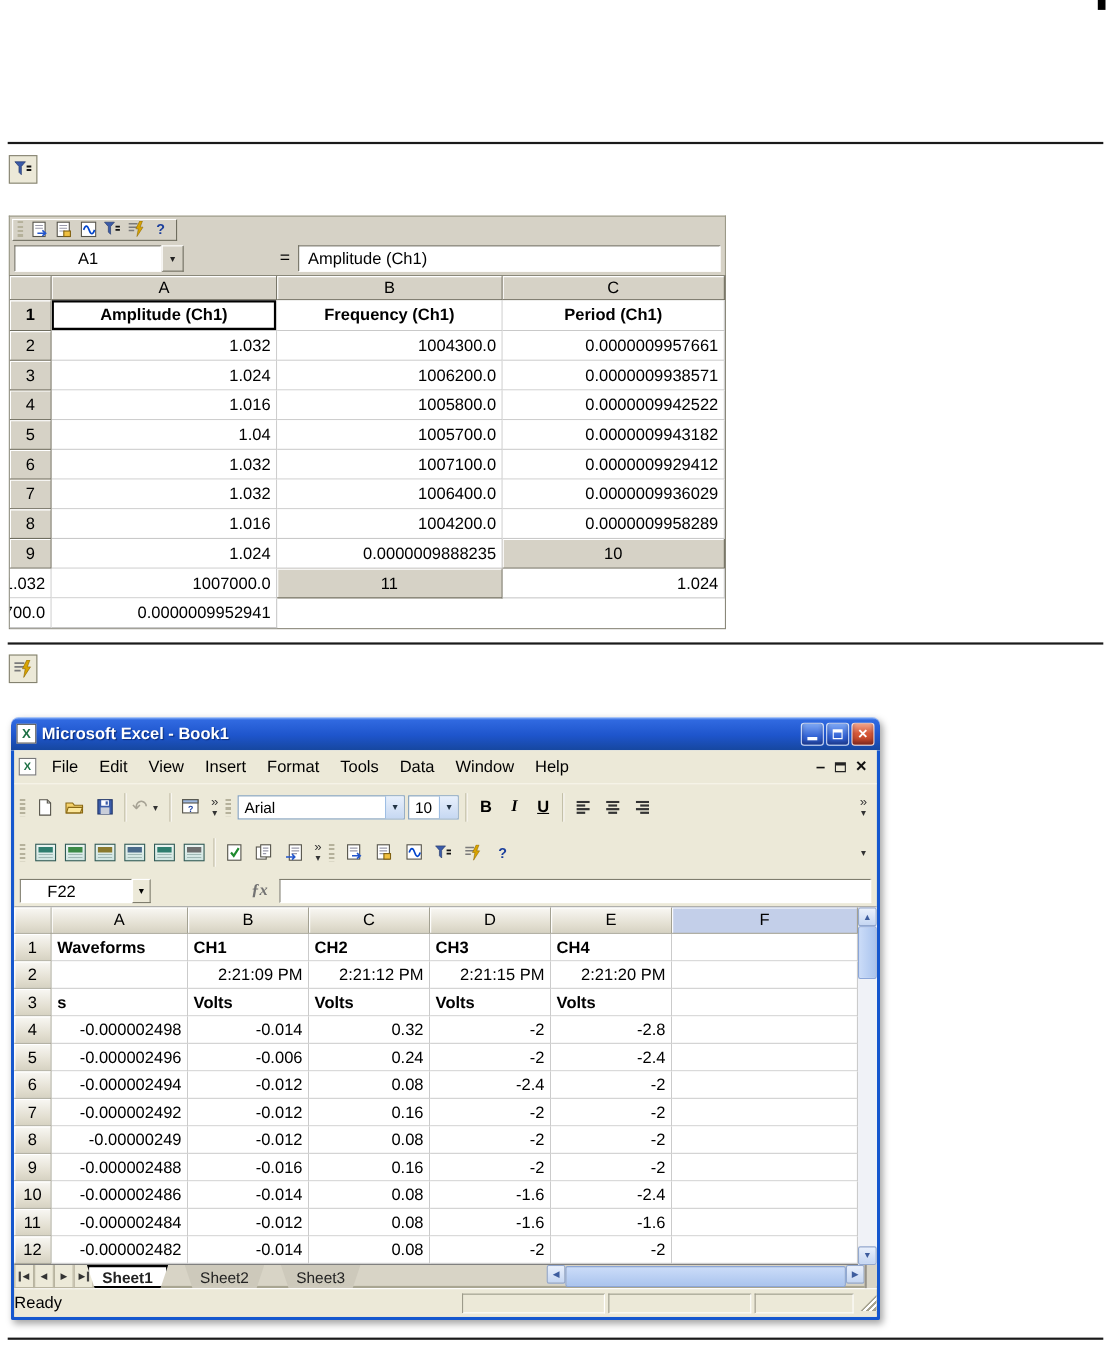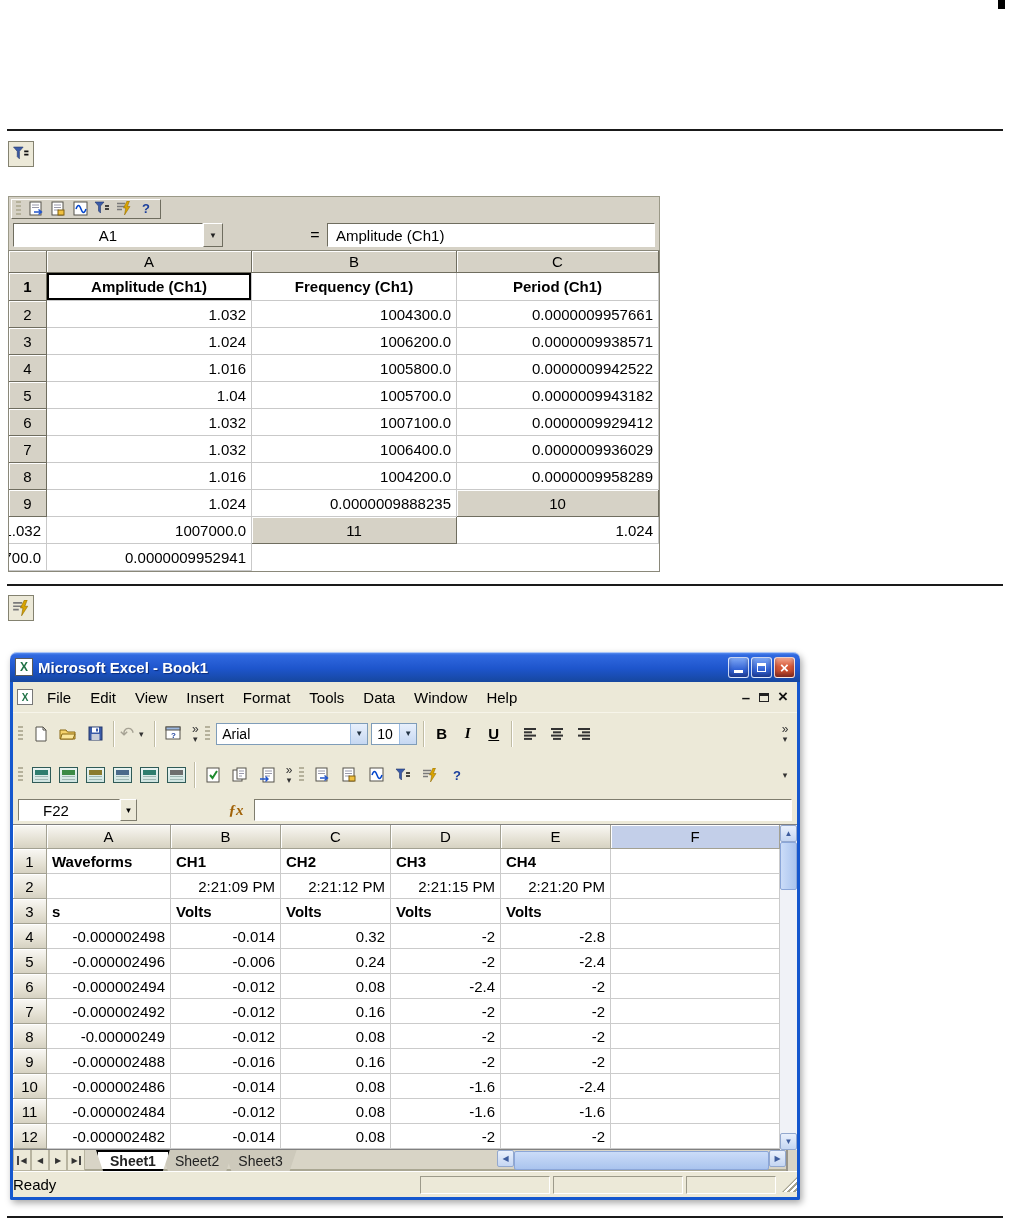--- a/index.html
+++ b/index.html
@@ -22,21 +22,21 @@
   .f1-toolbar { height:24px; background:#D6D2C6; border:1px solid #9B9988; border-bottom:none;
     display:flex; align-items:center; padding:1px 2px; }
   .tband { display:flex; align-items:center; gap:2px; height:20px; background:#D6D2C6; padding:0 4px;
     border:1px solid; border-color:#FFFFFF #6F6D5F #6F6D5F #FFFFFF; }
   .grip { width:5px; height:16px; margin-right:3px;
     background:repeating-linear-gradient(180deg,#B5B19B 0 2px,transparent 2px 4px); }
   .tbn { min-width:20px; height:18px; display:flex; align-items:center; justify-content:center; background:transparent; border:none; }
   .qm { font-weight:bold; color:#1A3E9C; font-size:13px; }
   .f1-namebar { height:30px; background:#D6D2C6; border-left:1px solid #9B9988; border-right:1px solid #9B9988;
     display:flex; align-items:center; padding:0 4px; }
-  .namebox { width:190px; height:24px; background:#fff; border:1px solid; border-color:#6F6D5F #FFF #FFF #6F6D5F;
+  .namebox { width:134px; height:24px; background:#fff; border:1px solid; border-color:#6F6D5F #FFF #FFF #6F6D5F;
     display:flex; align-items:center; justify-content:center; font-size:15px; }
   .namedrop { width:20px; height:24px; background:#D6D2C6; border:1px solid; border-color:#FFF #6F6D5F #6F6D5F #FFF;
     display:flex; align-items:center; justify-content:center; font-size:8px; color:#222; }
   .f1-spacer { width:80px; }
   .eqsign { width:24px; text-align:center; font-size:16px; }
   .formulabox { flex:1; height:24px; background:#fff; border:1px solid; border-color:#6F6D5F #FFF #FFF #6F6D5F;
     display:flex; align-items:center; padding-left:8px; font-size:15px; }
 
   .xgrid { display:grid; background:#fff; }
   #f1-grid { grid-template-columns:38px 205px 205px 202px; grid-template-rows:22px 28px repeat(10,27px);
@@ -97,21 +97,21 @@
   .adic::after { content:""; position:absolute; left:2px; right:2px; top:2px; height:5px; background:var(--c,#2E7D6E); }
   .adic::before { content:""; position:absolute; left:2px; right:2px; bottom:2px; height:4px;
     background:repeating-linear-gradient(180deg,#9FB8B4 0 1px,transparent 1px 3px); }
 
   .fbar { height:28px; display:flex; align-items:center; padding:0 5px; }
   .nbox { width:102px; height:22px; background:#fff; border:1px solid; border-color:#7F7D6E #FFF #FFF #7F7D6E;
     display:flex; align-items:center; padding-left:24px; font-size:15px; }
   .ndrop { width:17px; height:22px; background:#ECE9D8; border:1px solid; border-color:#FFF #7F7D6E #7F7D6E #FFF;
     display:flex; align-items:center; justify-content:center; font-size:8px; }
   .fbar-gap { width:86px; }
-  .fx { width:26px; text-align:center; font-size:15px; font-weight:bold; font-style:italic; font-family:"Liberation Serif",serif; color:#a16207; }
+  .fx { width:26px; text-align:center; font-size:15px; font-weight:bold; font-style:italic; font-family:"Liberation Serif",serif; color:#737373; }
   .finput { flex:1; height:22px; background:#fff; border:1px solid; border-color:#7F7D6E #FFF #FFF #7F7D6E; margin-left:5px; }
 
   .gridwrap { position:relative; height:325px; background:#fff; border-top:1px solid #808080; }
   #xl-grid { position:absolute; left:0; top:0; width:767px;
     grid-template-columns:34px 124px 110px 110px 110px 110px 1fr; grid-template-rows:24px repeat(12,25px); }
   #xl-grid .ch, #xl-grid .rh { background:linear-gradient(#F9F8F4,#E2DED0 70%,#D6D2C2);
     border-right:1px solid #A3A192; border-bottom:1px solid #A3A192; box-shadow:inset 1px 1px 0 #FFFFFF;
     display:flex; align-items:center; justify-content:center; font-size:15px; }
   #xl-grid .ch.sel { background:#C3CFE9; }
   #xl-grid .cl { border-right:1px solid #CBCBCB; border-bottom:1px solid #CBCBCB; }
@@ -122,21 +122,21 @@
   .vs-up { position:absolute; top:0; } .vs-down { position:absolute; bottom:0; }
   .vthumb { position:absolute; top:17px; left:0; width:17px; height:48px; border-radius:2px;
     background:linear-gradient(90deg,#CBDCF8,#AAC4EE); border:1px solid #8BA6D8; }
 
   .tabrow { height:22px; display:flex; align-items:stretch; background:#D8D4C6; border-top:1px solid #808080; }
   .navb { width:18px; background:#ECE9D8; border:1px solid #B8B4A0; border-top:none; display:flex; align-items:center; justify-content:center;
     font-size:8px; color:#333; }
   .navb i { font-style:normal; }
   .navb.endcap i { border-left:2px solid #444; padding-left:1px; }
   .navb.endcap2 i { border-right:2px solid #444; padding-right:1px; }
-  .tabs { display:flex; margin-left:20px; }
+  .tabs { display:flex; margin-left:3px;gap:24px; }
   .tab { padding:0 14px; display:flex; align-items:center; font-size:14px; color:#222; background:#CDC9BB;
     clip-path:polygon(0 0,100% 0,calc(100% - 7px) 100%,7px 100%); margin-left:-9px; position:relative; }
   .tab.active { background:#FFFFFF; font-weight:bold; z-index:3; }
   .tab.t2 { z-index:2; } .tab.t3 { z-index:1; }
   .tab-spacer { flex:1; }
   .hscroll { display:flex; width:300px; align-items:stretch; }
   .hthumb { flex:1; margin:1px 0; background:linear-gradient(180deg,#CBDCF8,#AAC4EE); border:1px solid #8BA6D8; border-radius:2px; }
   .tabsplit { width:11px; background:#D8D4C6; border-left:2px solid #98948A; }
 
   .statusbar { height:26px; background:#ECE9D8; border-top:1px solid #FFFFFF; box-shadow:0 -2px 0 #A9A692;

